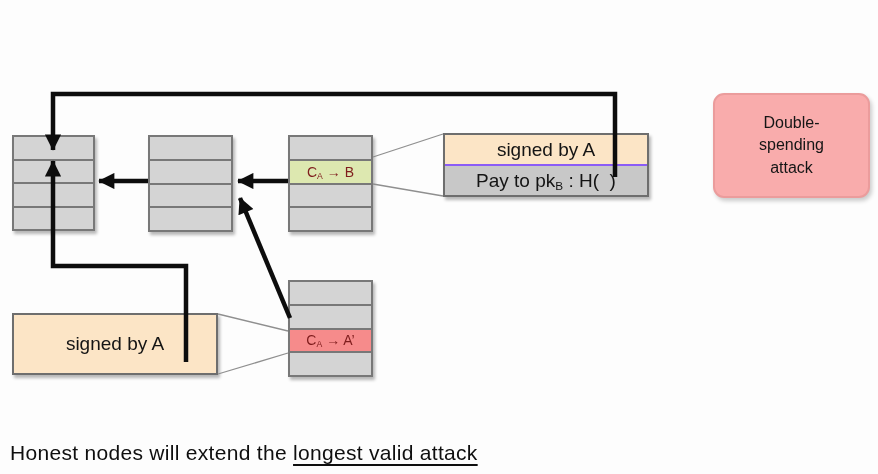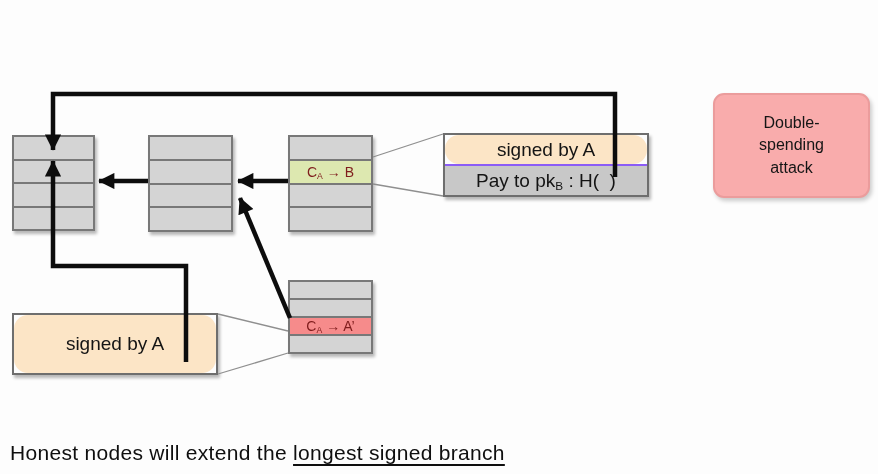--- a/index.html
+++ b/index.html
@@ -42,21 +42,21 @@
     position:absolute;
     border:2px solid #6e6e6e;
     box-shadow:2px 3px 3px rgba(0,0,0,.28);
     display:flex;flex-direction:column;
     box-sizing:border-box;
   }
   .txbox .trow{
     flex:1;display:flex;align-items:center;justify-content:center;
     font-size:19px;color:#141414;white-space:nowrap;
   }
-  .trow.signed{background:#fce5c6;border-radius:14px;}
+  .trow.signed{background:#fce5c6;}
   .trow.pay{background:#c8c8c8;border-top:2px solid #8b5cf6;}
   
   .callout{
     position:absolute;left:713px;top:93px;width:157px;height:105px;
     background:#f9acac;border:2px solid #eb9c9c;border-radius:11px;
     box-shadow:2px 3px 4px rgba(0,0,0,.2);
     display:flex;align-items:center;justify-content:center;
     font-size:16px;color:#151515;text-align:center;
     white-space:pre-line;line-height:1.4;
     box-sizing:border-box;
@@ -101,21 +101,21 @@
 
   <div class="blk" style="left:288px;top:135px;width:85px;height:97px;">
     <div class="row"></div>
     <div class="row tx tx-green">
         <span><span>C</span><sub class="sb">A</sub><span class="pre"> → B</span></span>
       </div>
     <div class="row"></div>
     <div class="row"></div>
   </div>
 
-  <div class="blk" style="left:288px;top:280px;width:85px;height:74px;">
+  <div class="blk" style="left:288px;top:280px;width:85px;height:97px;">
     <div class="row"></div>
     <div class="row"></div>
     <div class="row tx tx-red">
         <span><span>C</span><sub class="sb">A</sub><span class="pre"> → A’</span></span>
       </div>
     <div class="row"></div>
   </div>
 
   <div class="txbox" style="left:443px;top:133px;width:206px;height:64px;">
     <div class="trow signed">signed by A</div>
@@ -125,21 +125,21 @@
   </div>
 
   <div class="txbox" style="left:12px;top:313px;width:206px;height:62px;">
     <div class="trow signed">signed by A</div>
   </div>
 
   <div class="callout">Double-
 spending
 attack</div>
 
-  <div class="footer"><span>Honest nodes will extend the </span><span class="u">longest signed branch</span></div>
+  <div class="footer"><span>Honest nodes will extend the </span><span class="u">longest valid attack</span></div>
 
   <svg class="overlay" viewBox="0 0 878 474">
     <defs>
       <marker id="ah" viewBox="0 0 10 10" refX="9.5" refY="5" markerWidth="4" markerHeight="3.6" orient="auto">
         <path d="M0 0 L10 5 L0 10 Z" fill="#0d0d0d"></path>
       </marker>
     </defs>
 
     <path class="thin" d="M373 157 L443 134"></path>
     <path class="thin" d="M373 184 L443 196"></path>

